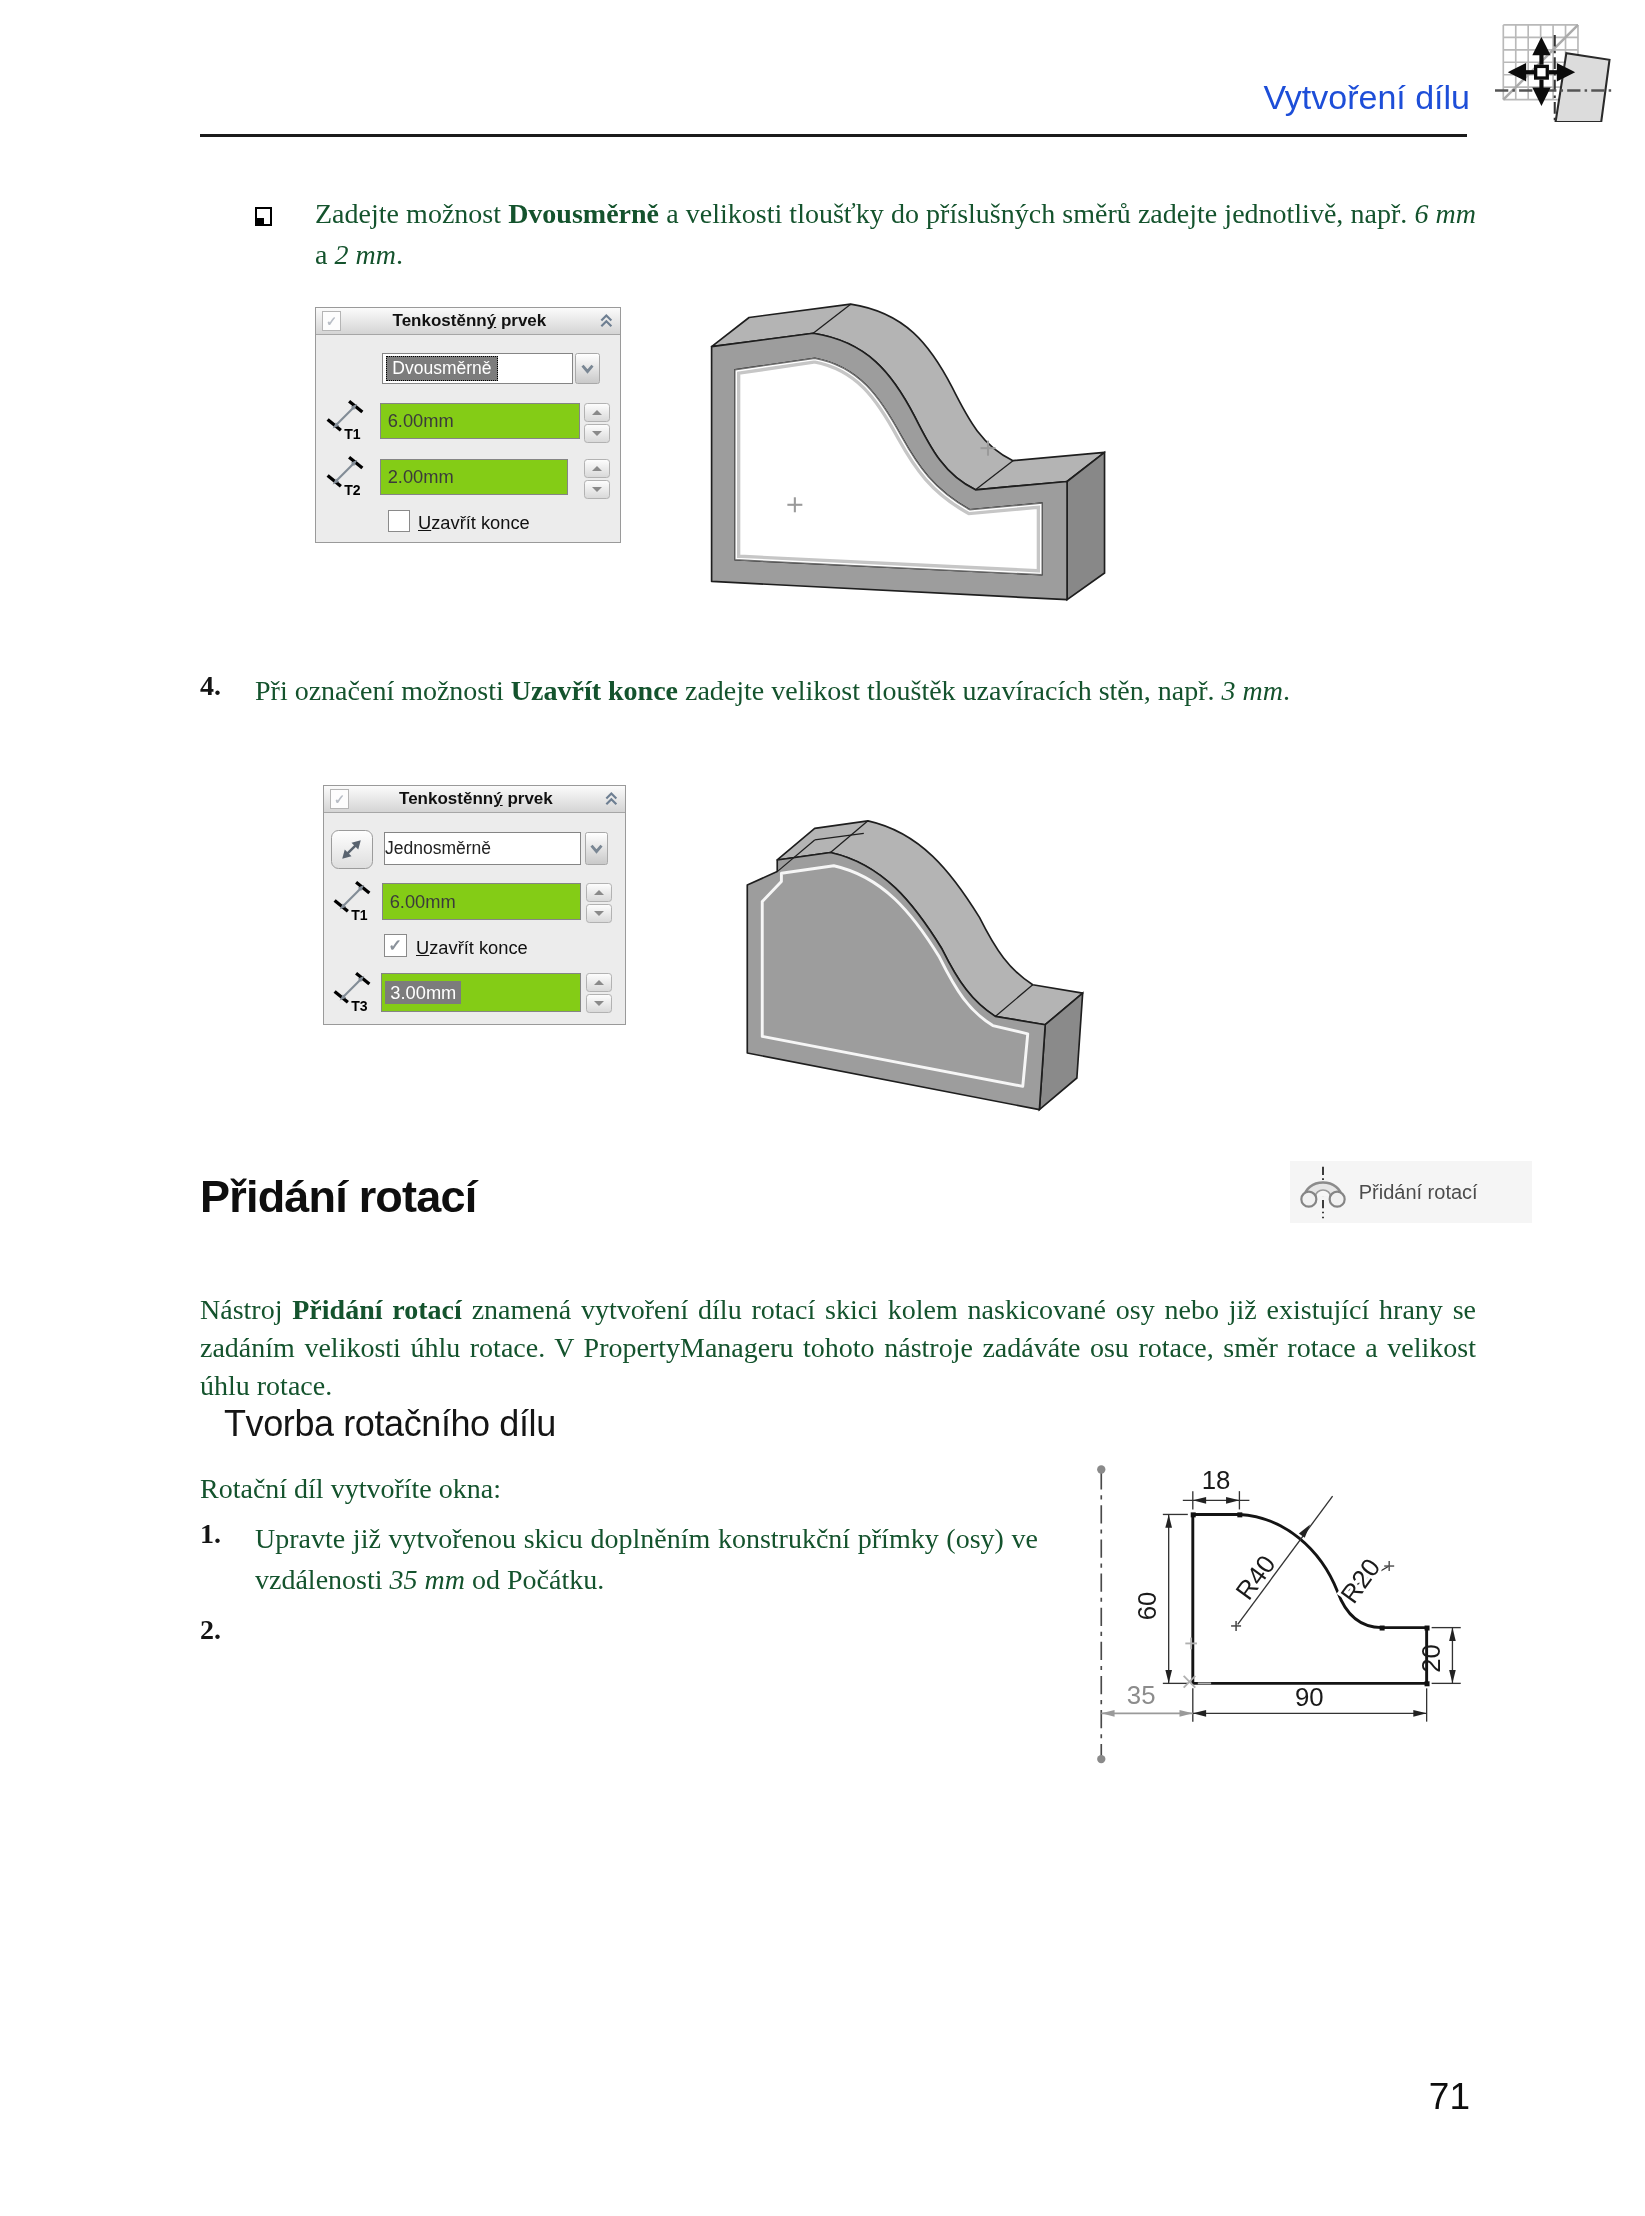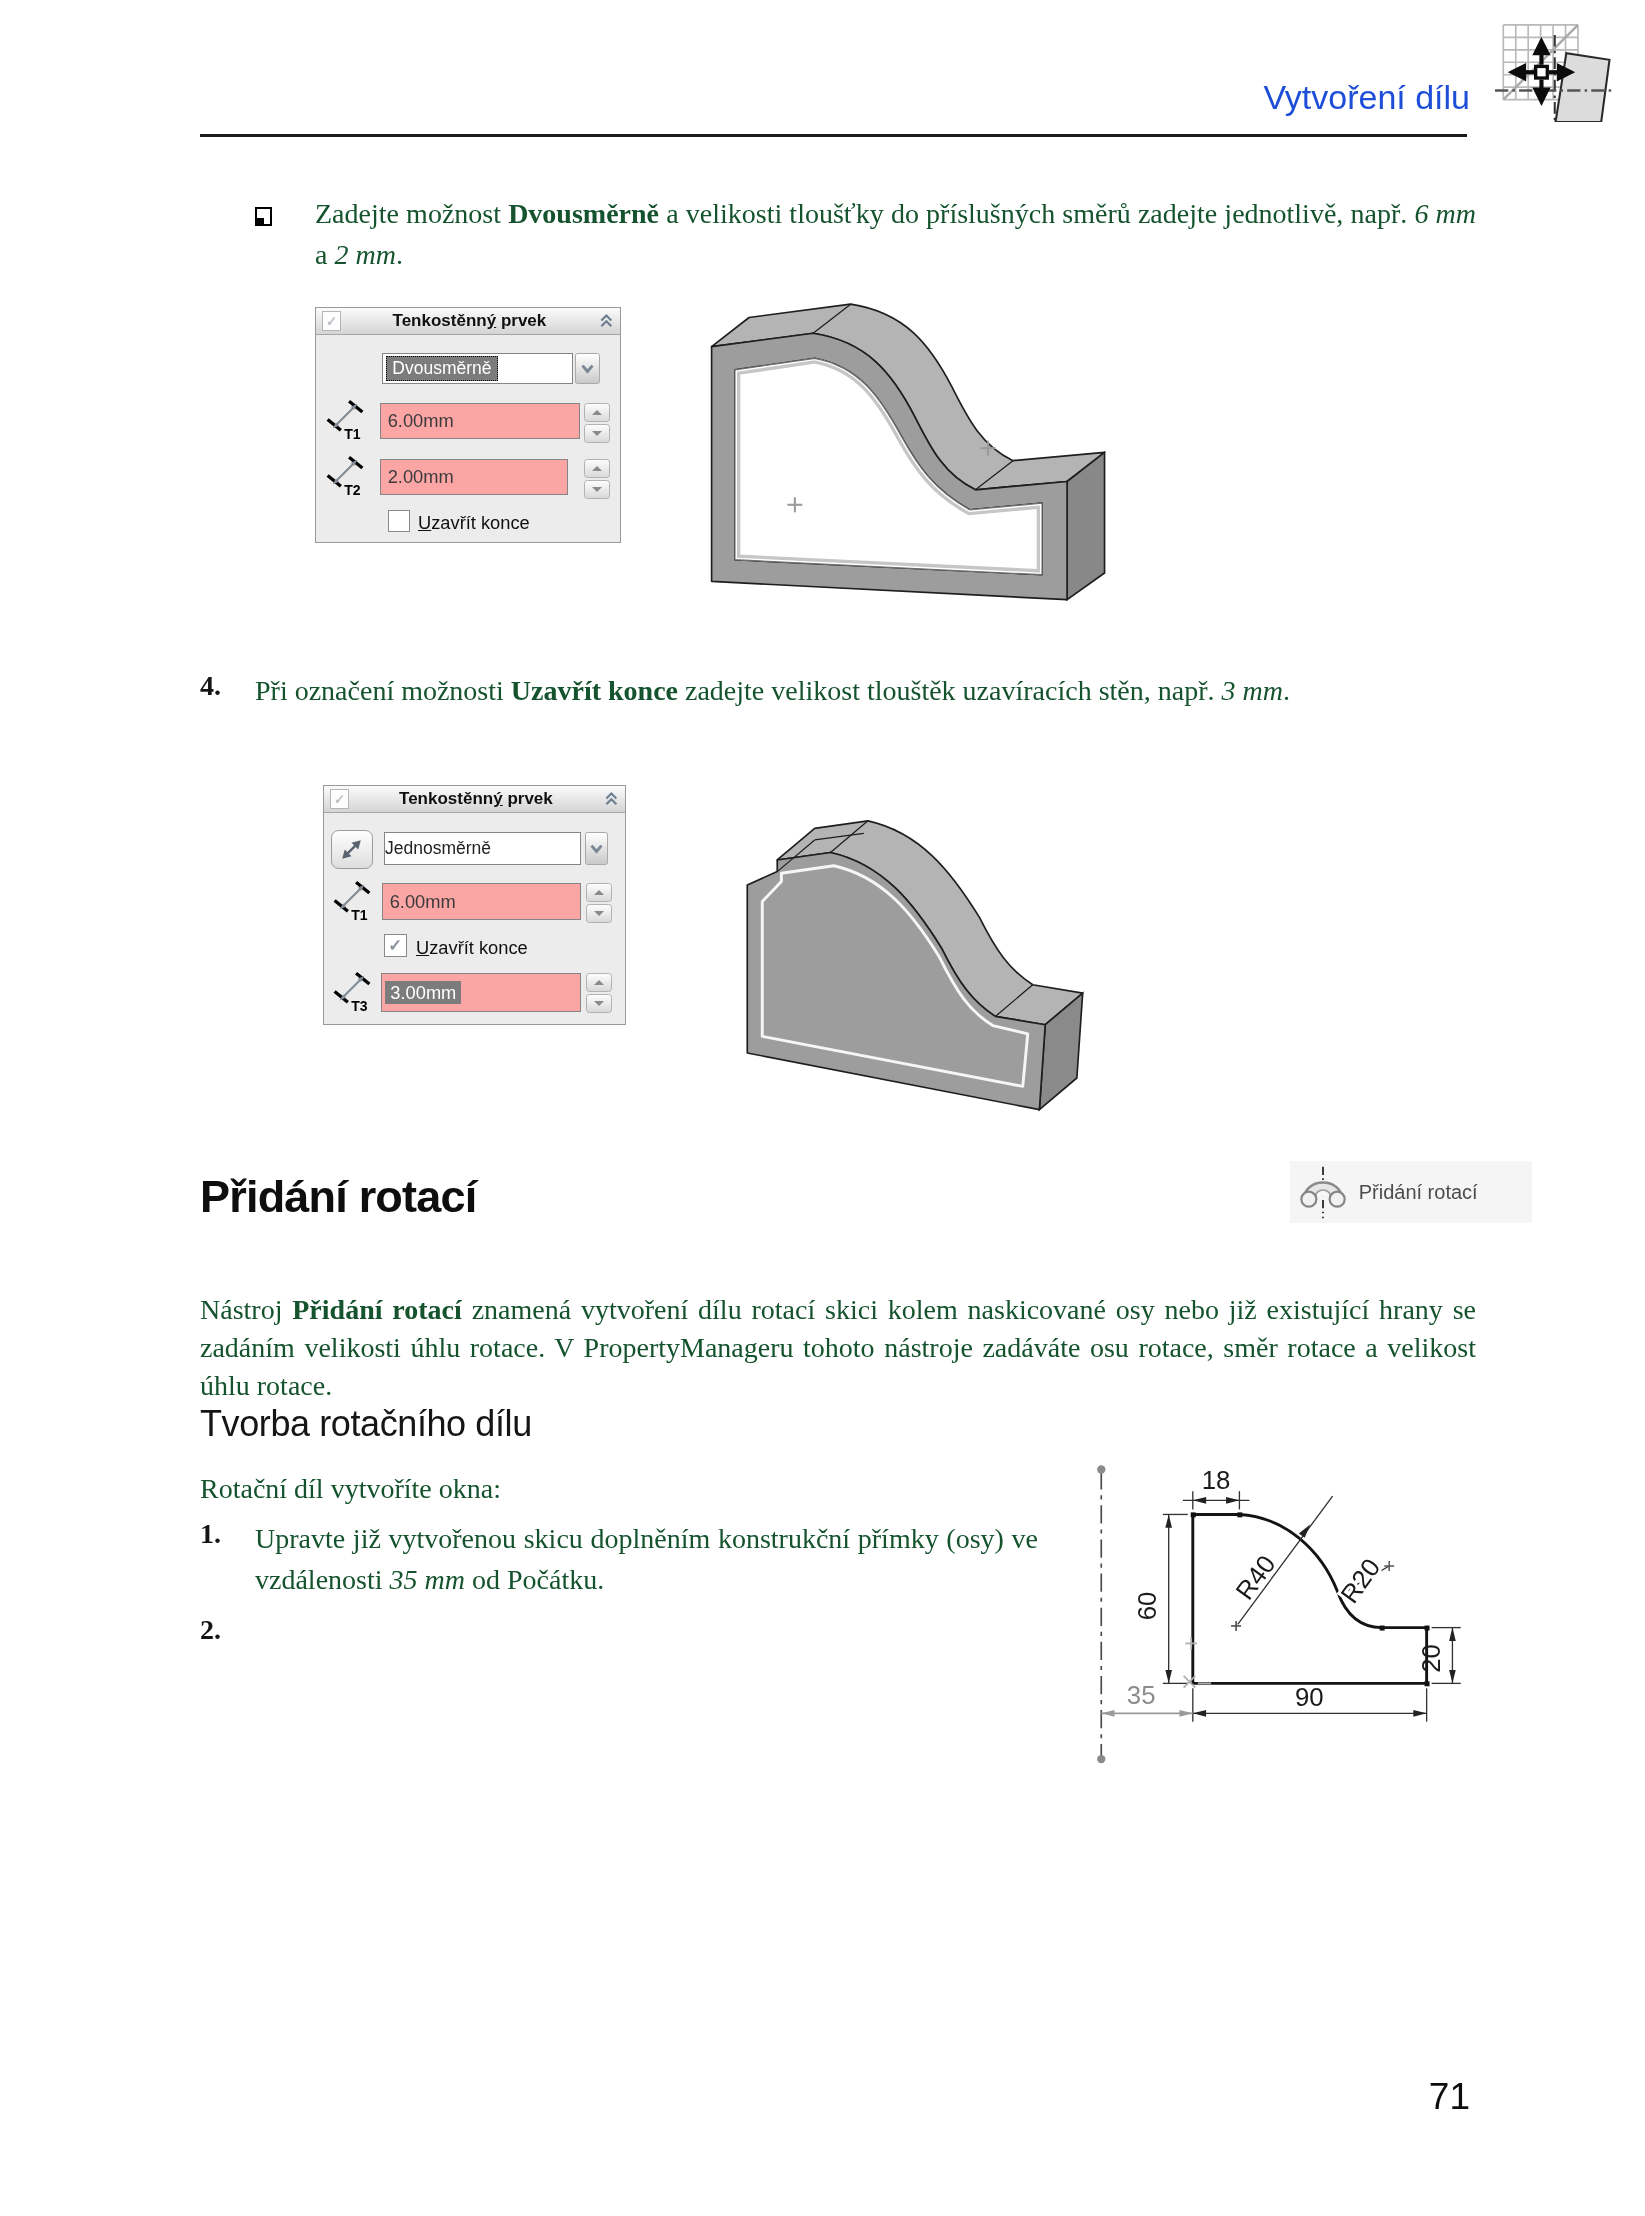--- a/index.html
+++ b/index.html
@@ -14,37 +14,37 @@
   .btxt{font-size:28px;line-height:41px;text-align:justify;color:#14532d;}
   .btxt b{font-weight:bold;}
   .btxt i{font-style:italic;}
   .lst-num{position:absolute;font-weight:bold;font-size:28px;}
   .bullet-sq{position:absolute;width:13.3px;height:15px;border:2.1px solid #000;}
   .bullet-sq::after{content:"";position:absolute;left:-0.8px;bottom:-0.8px;width:7.5px;height:6.7px;background:#000;}
   
   .h1{position:absolute;font-family:"Liberation Sans",sans-serif;font-weight:bold;
       font-size:45px;letter-spacing:-0.8px;color:#0e0e0e;}
   .h2{position:absolute;font-family:"Liberation Sans",sans-serif;font-size:36px;
-      letter-spacing:-0.4px;color:#151515;}
+      letter-spacing:-0.4px;color:#151515;margin-left:24px;}
   .pgnum{position:absolute;top:2076px;right:176px;font-family:"Liberation Sans",sans-serif;
          font-size:37px;color:#0d0d0d;}
   
   .chip{position:absolute;left:1290px;top:1161px;width:242px;height:62px;background:#f5f5f5;
         display:flex;align-items:center;gap:10px;padding-left:6.7px;box-sizing:border-box;}
   .chip-label{font-family:"Liberation Sans",sans-serif;font-size:20px;color:#4c4c4c;}
   
   .sw-panel{position:absolute;background:#ececec;border:0.8px solid #9a9a9a;box-sizing:border-box;
             font-family:"Liberation Sans",sans-serif;}
   .sw-head{height:26px;display:flex;align-items:center;gap:6.7px;padding:0 5.8px;
            background:linear-gradient(180deg,#fbfbfb,#d4d4d4);border-bottom:0.8px solid #a6a6a6;}
   .sw-headcb{width:17.5px;height:17.5px;background:#fdfdfd;border:0.8px solid #b5b5b5;display:flex;
              align-items:center;justify-content:center;font-size:13.3px;font-weight:bold;color:#b9bec6;}
   .sw-title{flex:1;text-align:center;font-weight:bold;font-size:17px;color:#111;}
   .sw-title .u{text-decoration:underline;}
-  .sw-input{position:absolute;background:#fca5a5;border:0.8px solid #858585;display:flex;
+  .sw-input{position:absolute;background:#84cc16;border:0.8px solid #858585;display:flex;
             align-items:center;padding-left:6.7px;font-size:18.3px;color:#3b3b3b;box-sizing:border-box;}
   .sw-sel-hl{background:#7c7c7c;color:#fff;border:0.8px dotted #000;padding:0.8px 5px;}
   .sw-select{position:absolute;background:#fff;border:0.8px solid #858585;display:flex;
              align-items:center;font-size:17.5px;color:#222;box-sizing:border-box;padding-left:3.3px;}
   .sw-ddbtn{position:absolute;border:0.8px solid #a9a9a9;border-radius:2.5px;
             background:linear-gradient(180deg,#ffffff,#c9c9c9);display:flex;align-items:center;
             justify-content:center;box-sizing:border-box;}
   .sw-spin{position:absolute;display:flex;flex-direction:column;gap:2.5px;}
   .sb{width:24px;height:16.7px;border:0.8px solid #b2b2b2;border-radius:3.3px;
       background:linear-gradient(180deg,#fdfdfd,#d9d9d9);display:flex;align-items:center;justify-content:center;}

